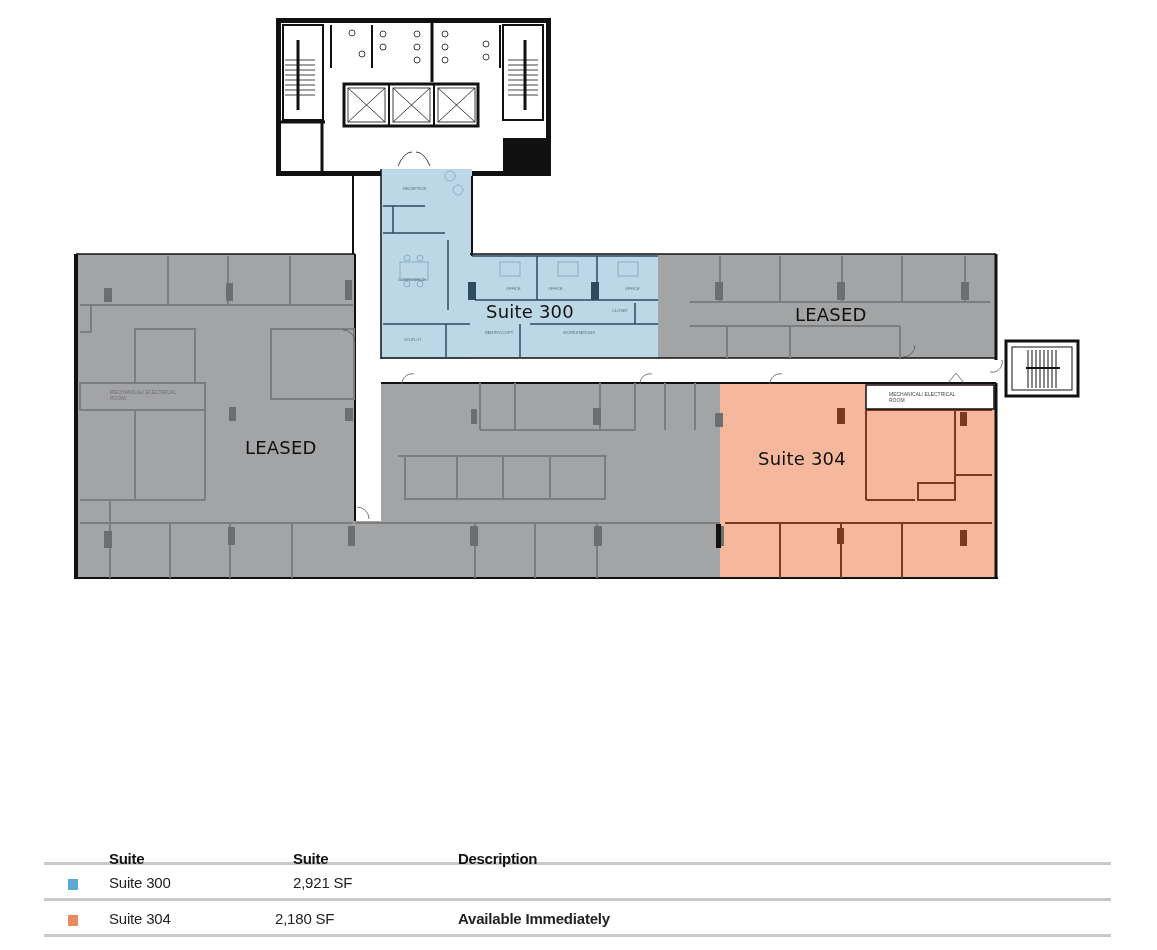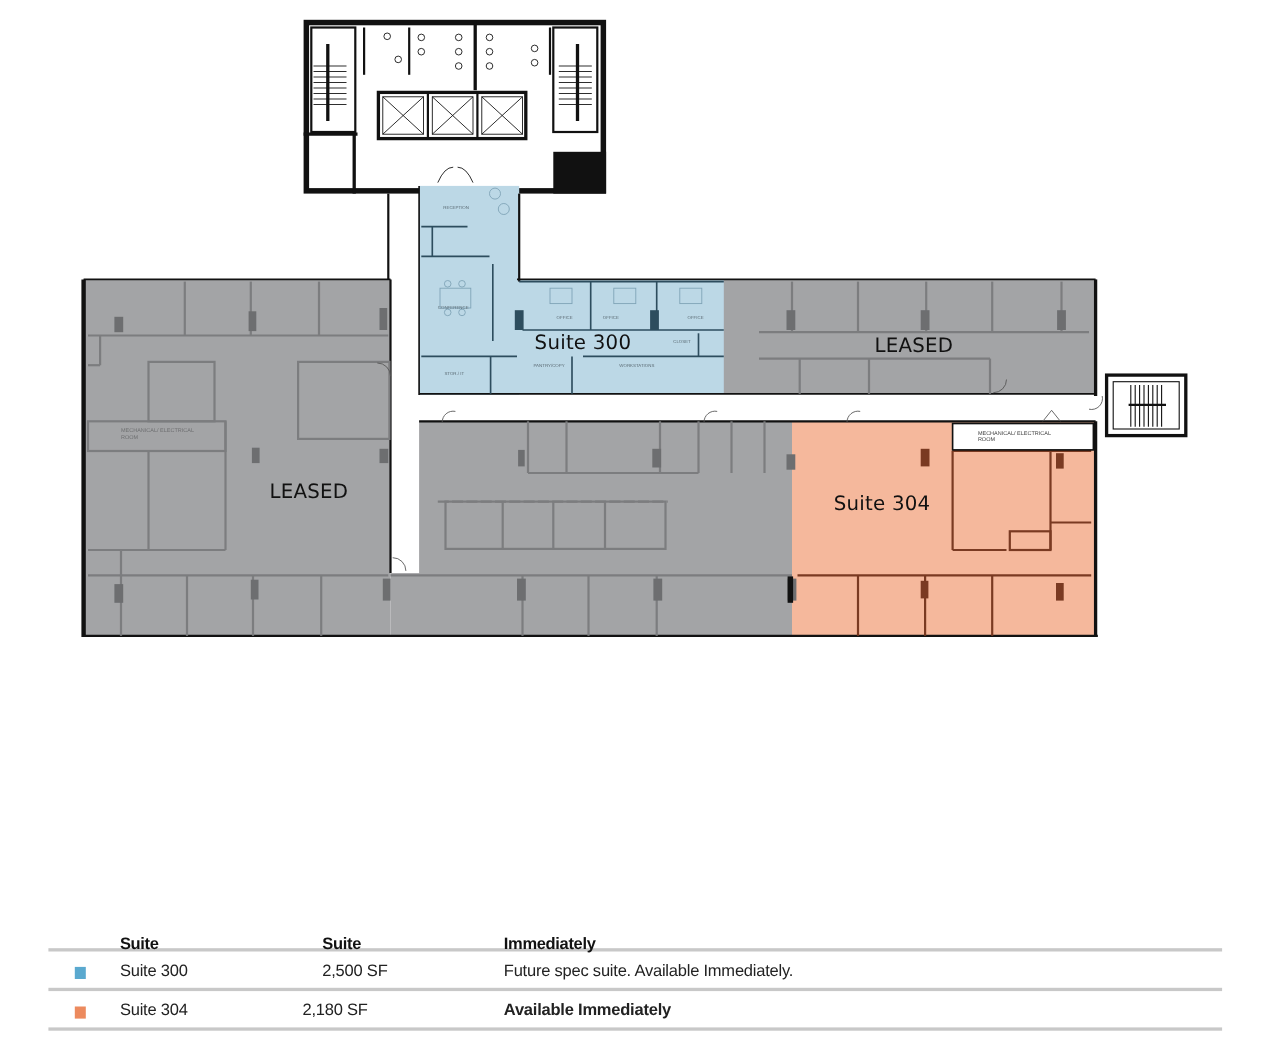--- a/index.html
+++ b/index.html
@@ -304,27 +304,26 @@
   <div class="label-big" style="left:486px; top:301px;">Suite 300</div>
   <div class="label-big" style="left:758px; top:448px;">Suite 304</div>
   <div class="label-big" style="left:245px; top:437px;">LEASED</div>
   <div class="label-big" style="left:795px; top:304px;">LEASED</div>
 </div>
 
 <div class="table">
   <div class="thead">
     <span class="th" style="left:65px;">Suite</span>
     <span class="th" style="left:249px;">Suite</span>
-    <span class="th" style="left:414px;">Immediately</span>
+    <span class="th" style="left:414px;">Description</span>
   </div>
   <div class="trow">
     <span class="swatch" style="background:#5aa9cf;"></span>
     <span class="td" style="left:65px;">Suite 300</span>
-    <span class="td" style="left:249px;">2,500 SF</span>
-    <span class="td" style="left:414px;">Future spec suite. Available Immediately.</span>
+    <span class="td" style="left:249px;">2,921 SF</span>
   </div>
   <div class="trow">
     <span class="swatch" style="background:#ec8a5e;"></span>
     <span class="td" style="left:65px;">Suite 304</span>
     <span class="td" style="left:231px;">2,180 SF</span>
     <span class="td" style="left:414px;font-weight:bold;">Available Immediately</span>
   </div>
 </div>
 
 </body></html>

